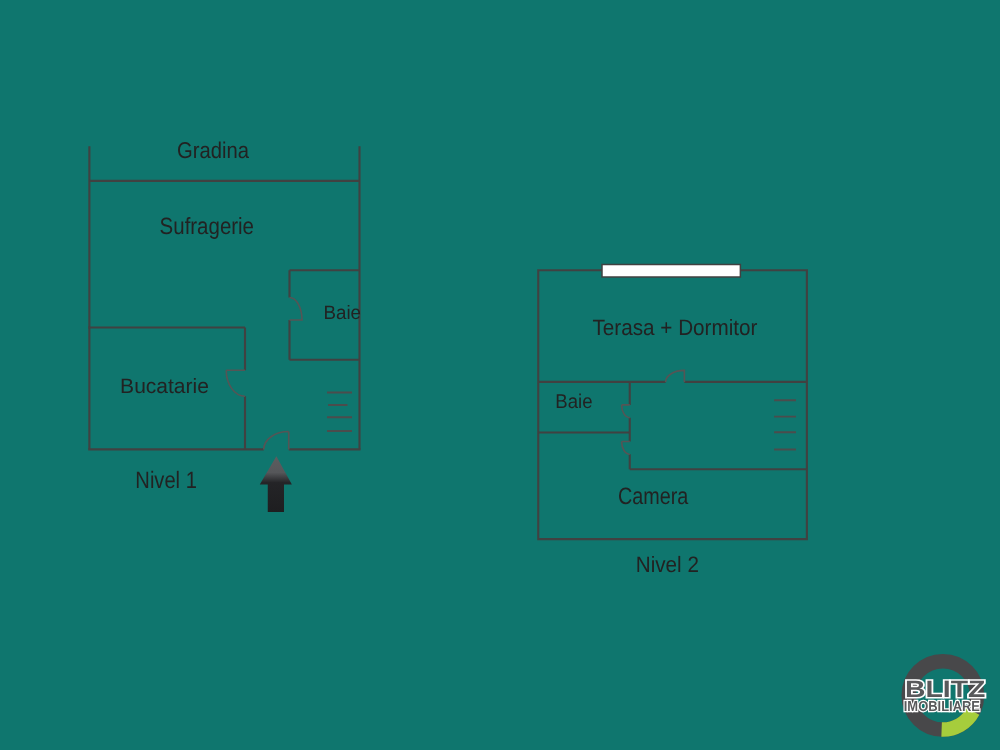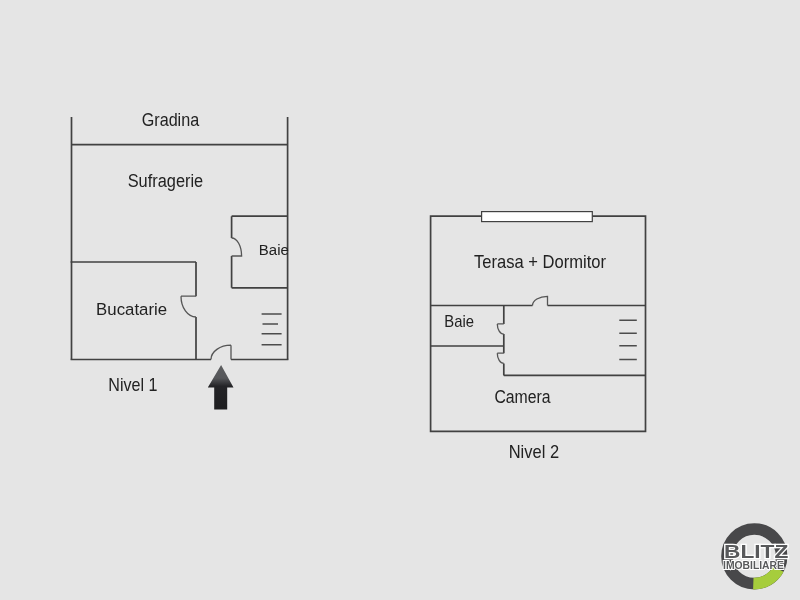--- a/index.html
+++ b/index.html
@@ -1,16 +1,16 @@
 <!DOCTYPE html>
 <html><head>
 <meta charset="utf-8">
 <style>
   html,body{margin:0;padding:0;background:#ffffff;}
-  .page{position:relative;width:800px;height:600px;background:#e5e5e5;overflow:hidden;}
+  .page{position:relative;width:800px;height:600px;background:#0f766e;overflow:hidden;}
   text{font-family:"Liberation Sans", sans-serif;}
 </style>
 </head>
 <body>
 <div class="page">
 <svg width="800" height="600" viewBox="0 0 800 600" xmlns="http://www.w3.org/2000/svg">
 <defs>
 <linearGradient id="arrowg" x1="0" y1="365" x2="0" y2="410" gradientUnits="userSpaceOnUse">
 <stop offset="0" stop-color="#5c5d5f"></stop>
 <stop offset="0.29" stop-color="#56575a"></stop>

